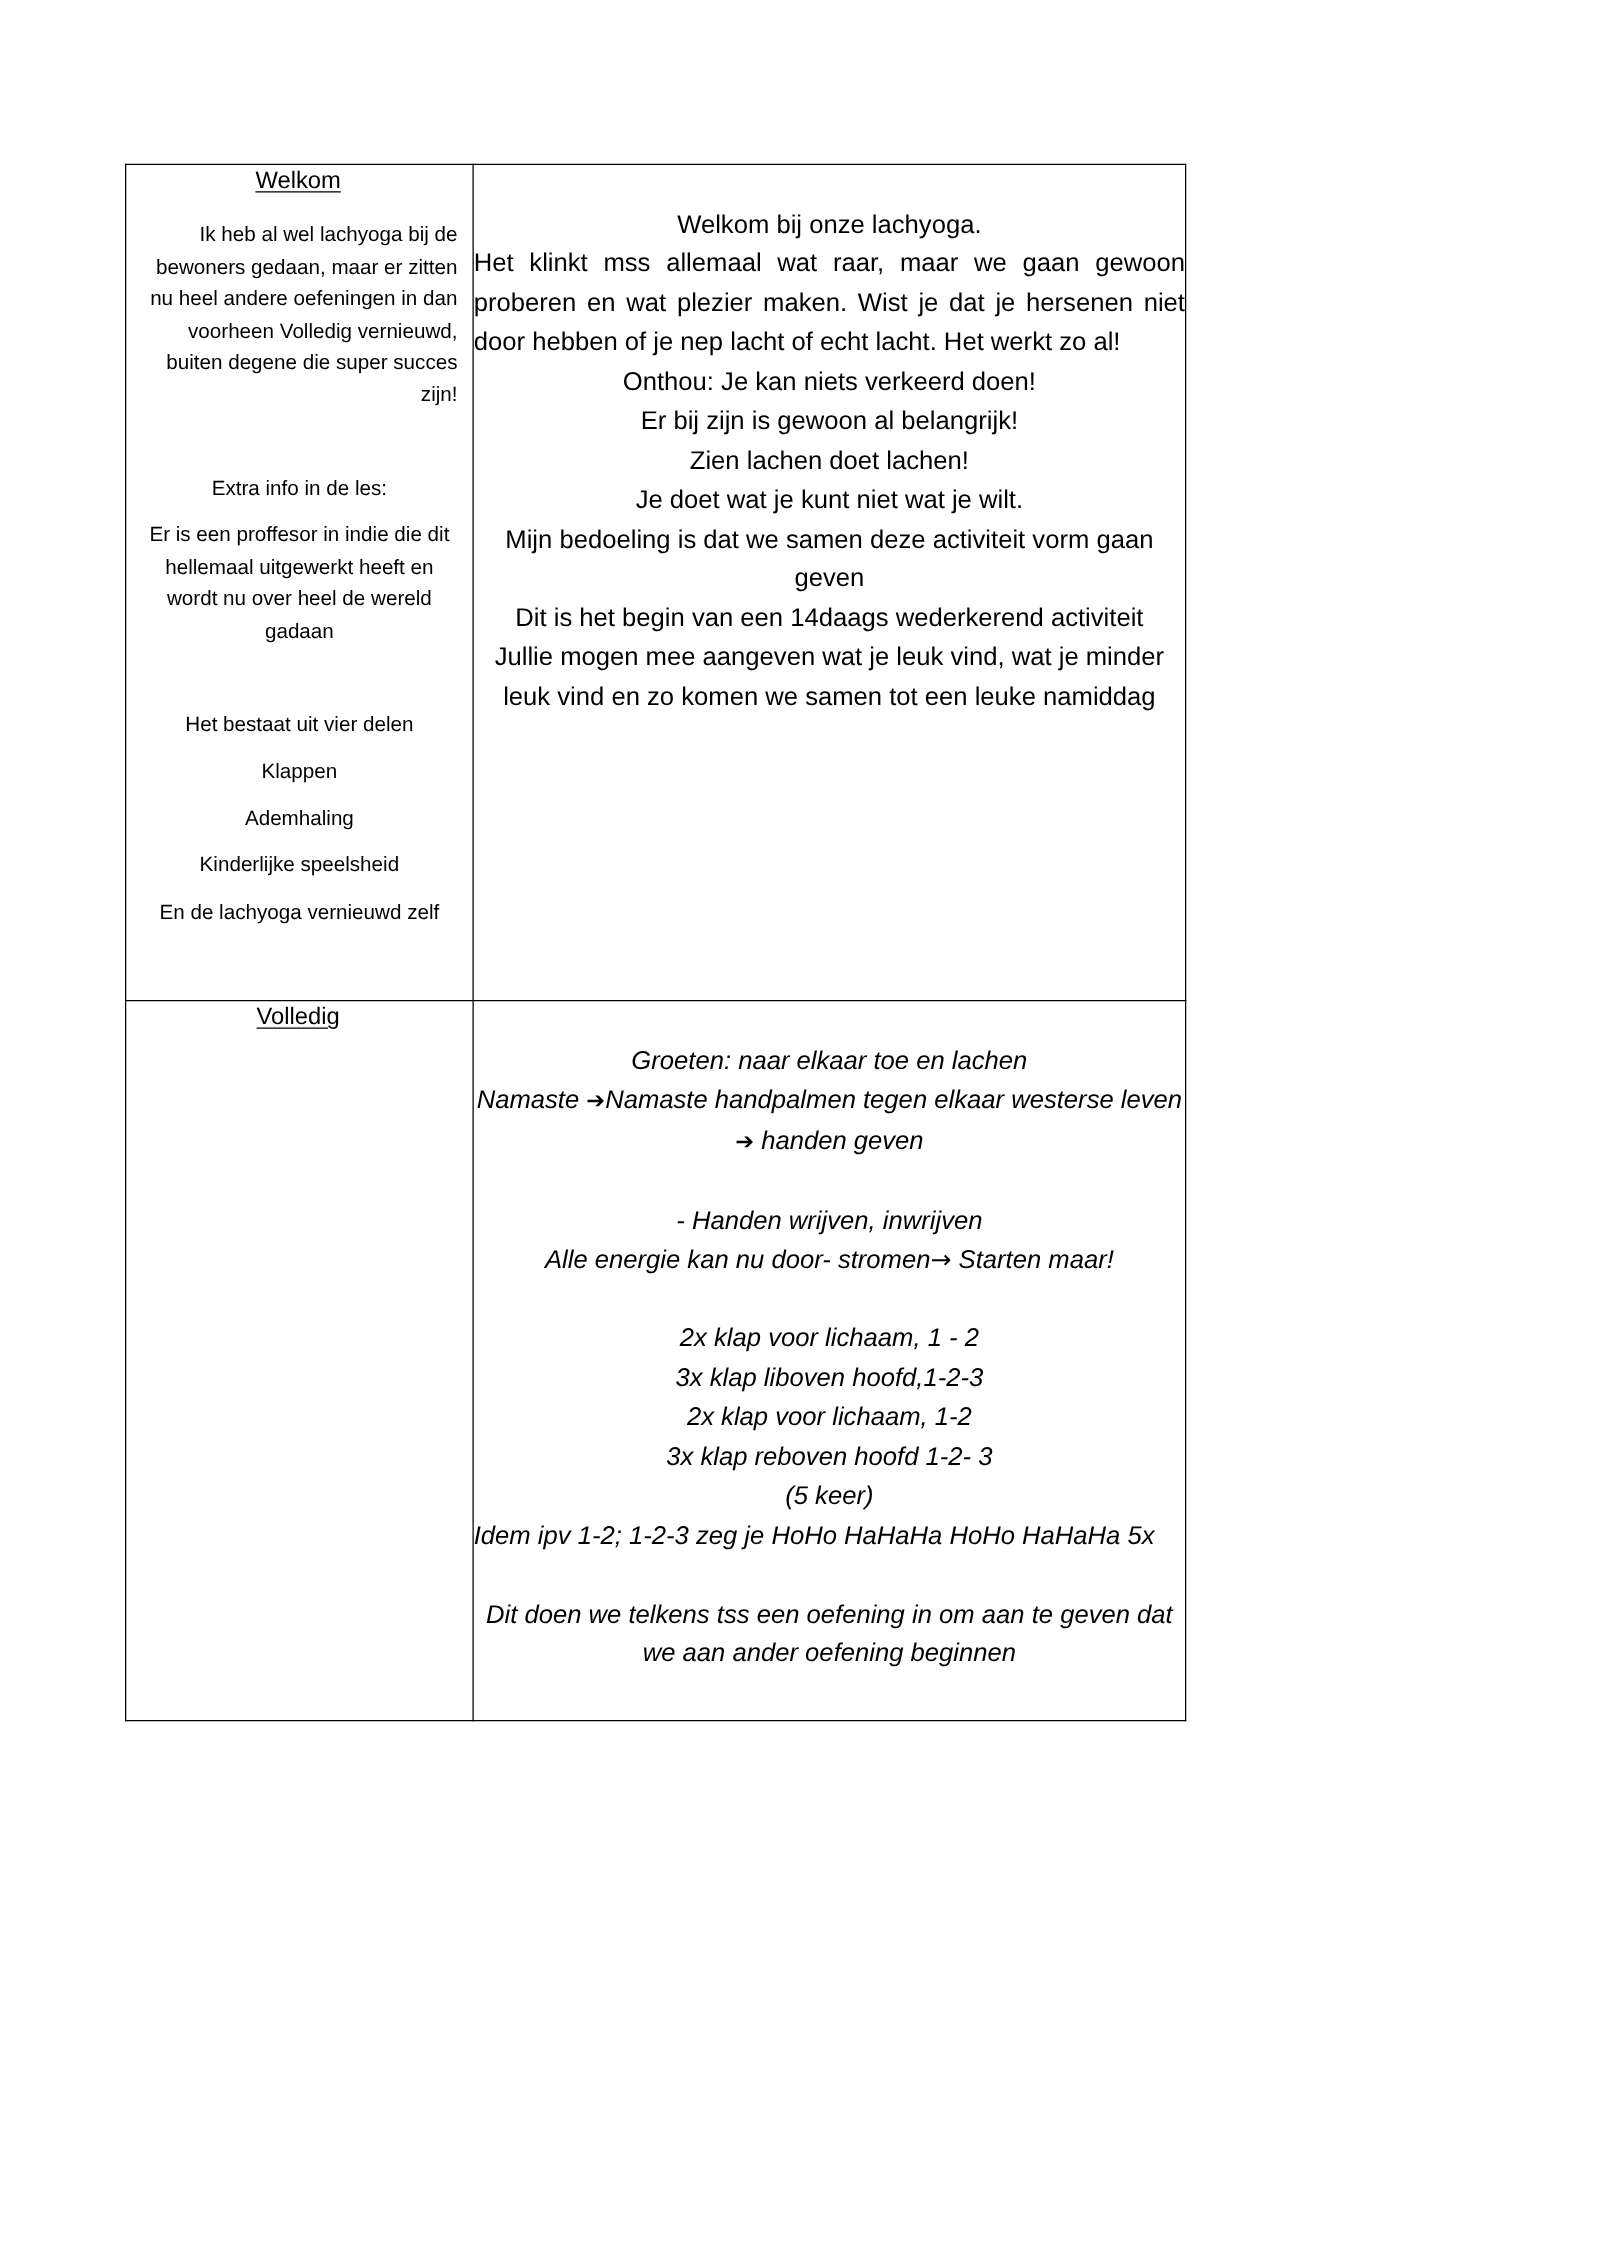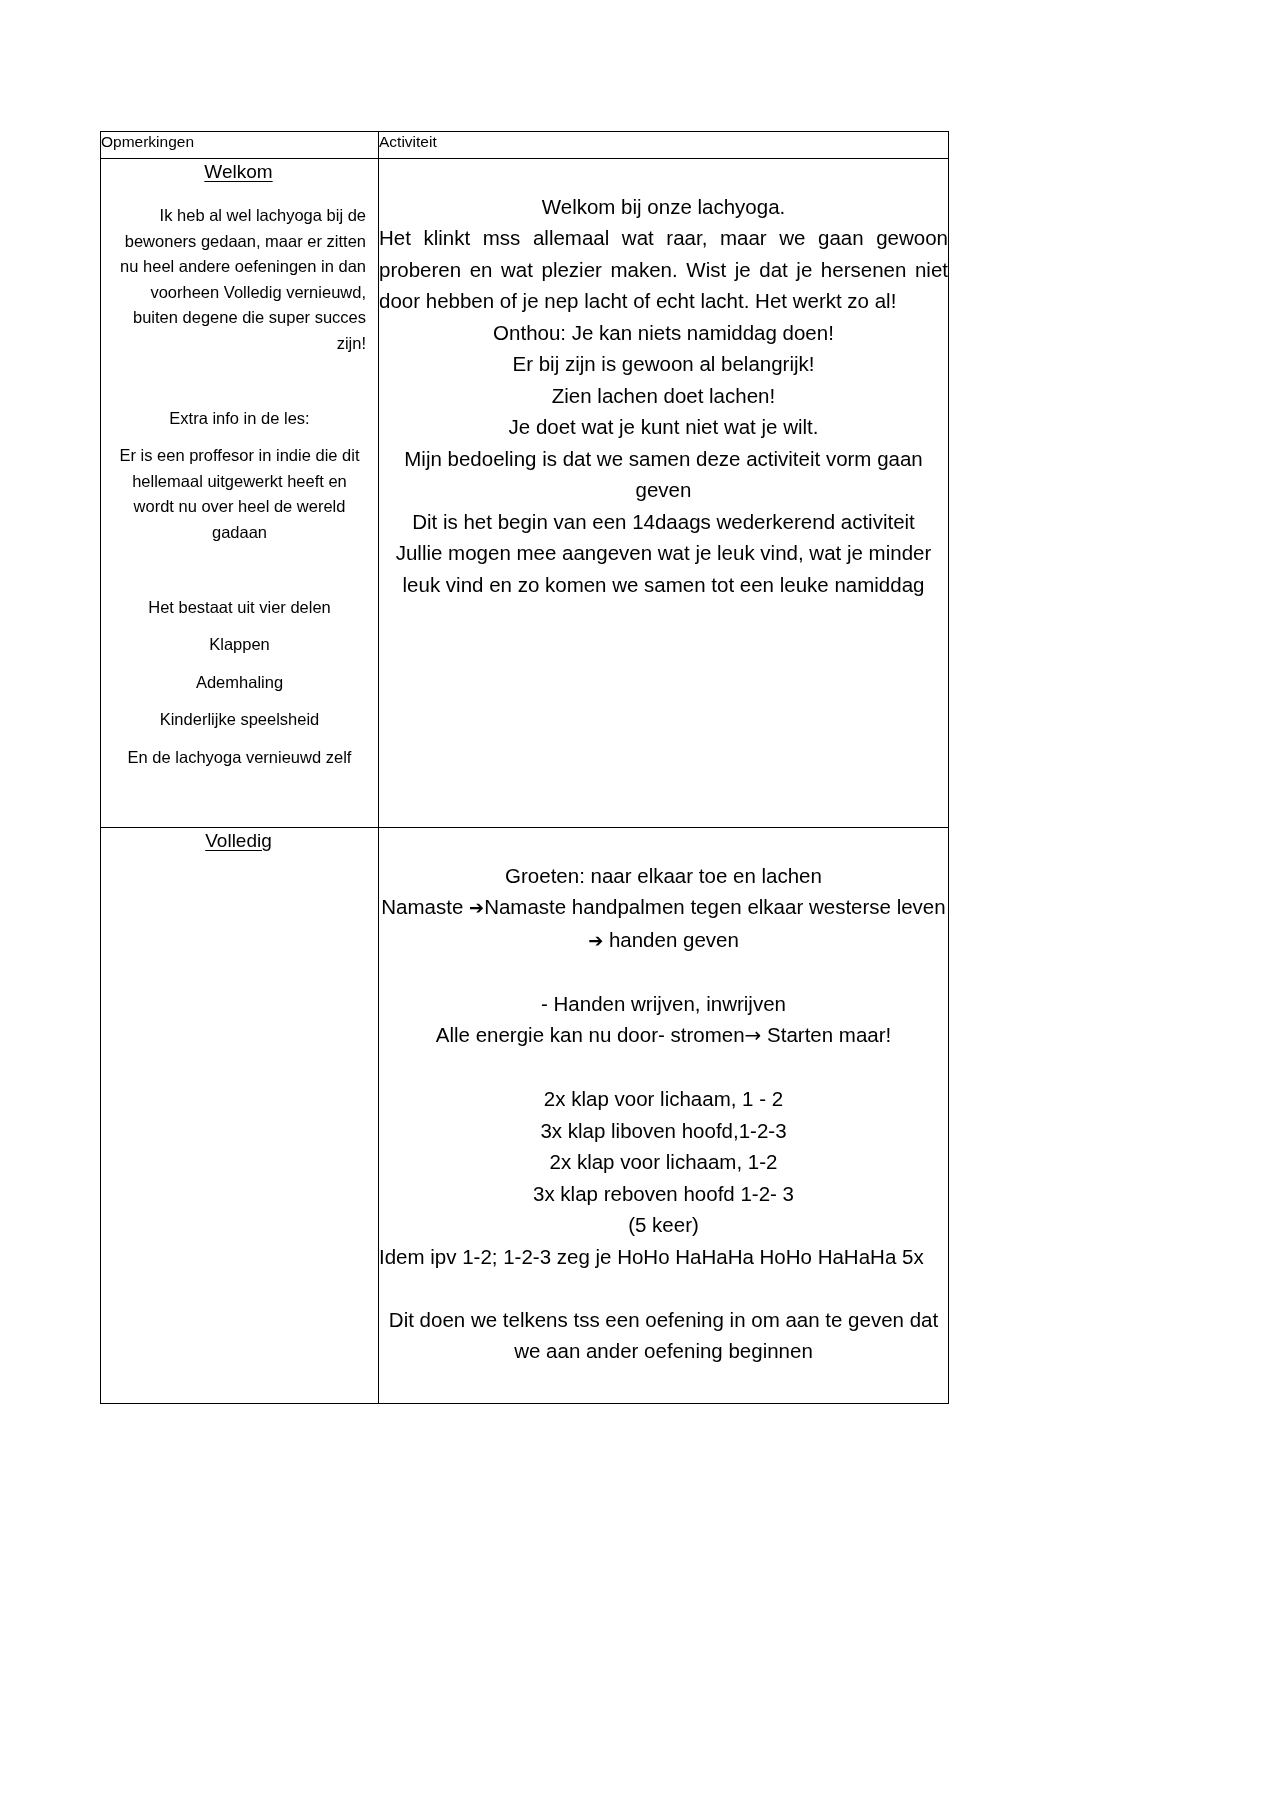--- a/index.html
+++ b/index.html
@@ -88,42 +88,34 @@
   .arrow-thin {
     font-family: "DejaVu Sans", sans-serif;
     font-size: 20px;
   }
 
   
   .row-welkom-left  { height: 668px; }
   .row-welkom-right { height: 668px; }
   
   .row-opw-left  { height: 575px; }
-  .row-opw-right { height: 575px; }
+  .row-opw-right { height: 575px; font-style: italic; }
 </style>
 </head>
 <body>
 
 <div class="page">
 
   <table class="doc-table">
     <colgroup>
       <col class="col-left">
       <col class="col-right">
     </colgroup>
     <tbody>
 
-      <tr>
-        <td class="hdr-cell">
-          <div class="hdr-text">Opmerkingen</div>
-        </td>
-        <td class="hdr-cell">
-          <div class="hdr-text">Activiteit</div>
-        </td>
-      </tr>
 
       <tr>
         <td class="cell-pad-left row-welkom-left">
           <div class="section-title">Welkom</div>
 
           <div class="note-block">
             <p class="note-right">Ik heb al wel lachyoga bij de bewoners gedaan, maar er zitten nu heel andere oefeningen in dan voorheen Volledig vernieuwd, buiten degene die super succes zijn!</p>
             <div class="blank-line"></div>
             <p class="note-left">Extra info in de les:</p>
             <p class="note-left"> Er is een proffesor in indie die dit hellemaal uitgewerkt heeft en wordt nu over heel de wereld gadaan</p>
@@ -134,21 +126,21 @@
             <p class="note-left">Kinderlijke speelsheid</p>
             <p class="note-left">En de lachyoga vernieuwd zelf</p>
           </div>
         </td>
 
         <td class="cell-pad-right row-welkom-right">
           <div class="act-block">
             <div class="act-gap"></div>
             <p class="act-left">Welkom bij onze lachyoga.</p>
             <p class="act-just">Het klinkt mss allemaal wat raar, maar we gaan gewoon proberen en wat plezier maken. Wist je dat je hersenen niet door hebben of je nep lacht of echt lacht. Het werkt zo al!</p>
-            <p class="act-left">Onthou: Je kan niets namiddag doen!</p>
+            <p class="act-left">Onthou: Je kan niets verkeerd doen!</p>
             <p class="act-left">Er bij zijn is gewoon al belangrijk!</p>
             <p class="act-left">Zien lachen doet lachen!</p>
             <p class="act-left">Je doet wat je kunt niet wat je wilt.</p>
             <p class="act-left">Mijn bedoeling is dat we samen deze activiteit vorm gaan geven</p>
             <p class="act-left">Dit is het begin van een 14daags wederkerend activiteit</p>
             <p class="act-left">Jullie mogen mee aangeven wat je leuk vind, wat je minder leuk vind en zo komen we samen tot een leuke namiddag</p>
           </div>
         </td>
       </tr>
 

